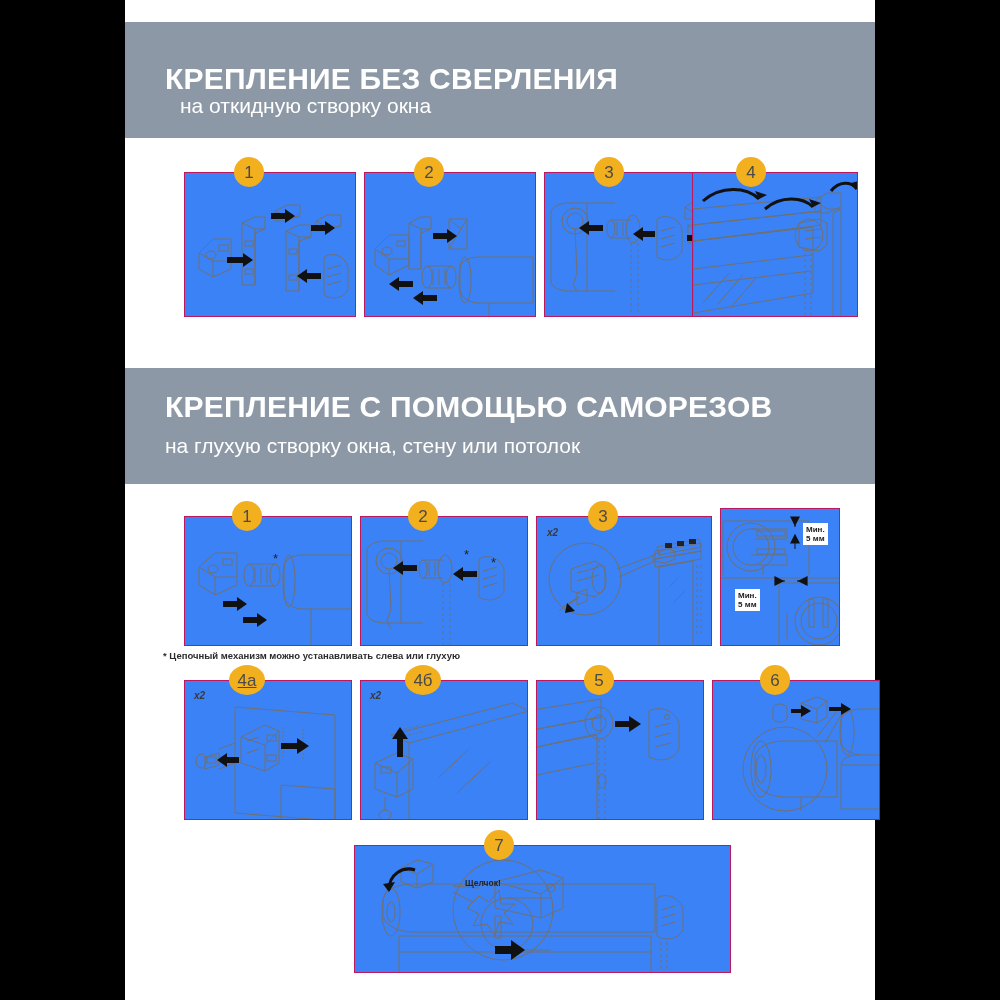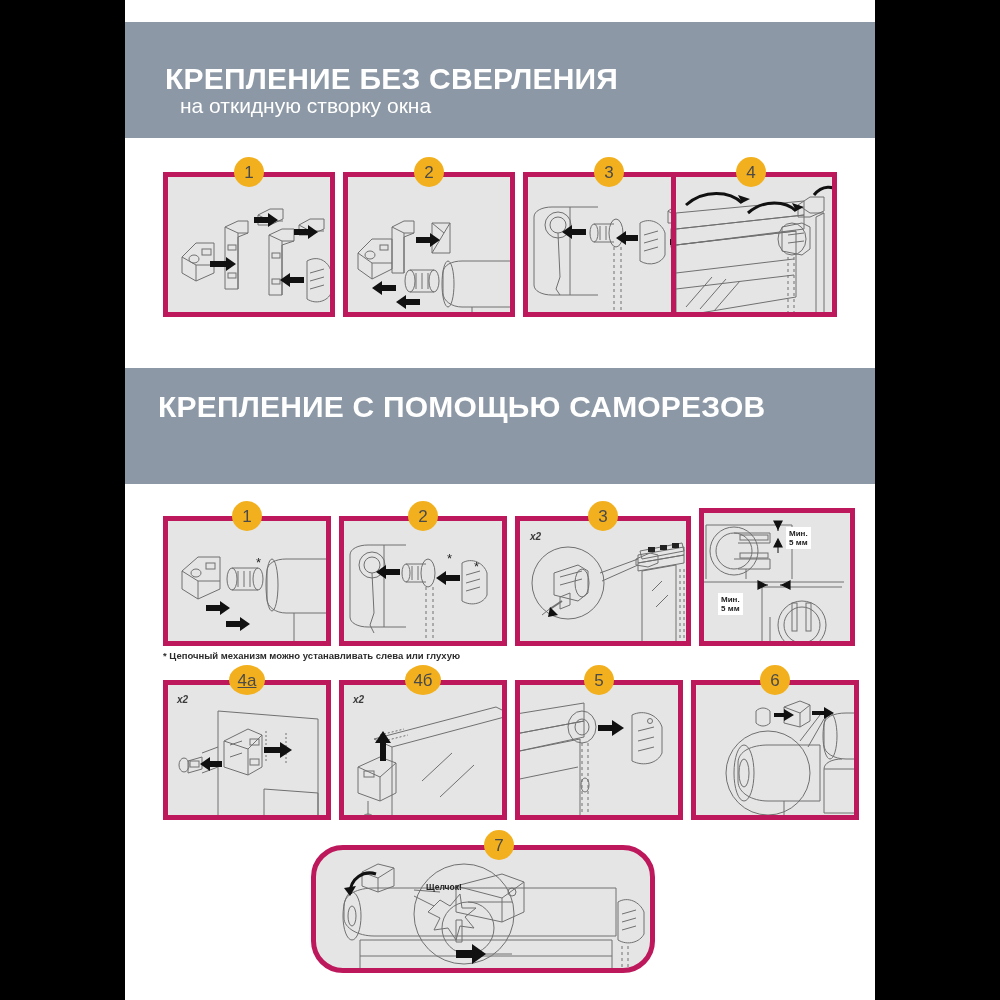--- a/index.html
+++ b/index.html
@@ -31,30 +31,31 @@
     white-space: nowrap;
   }
   .band .subtitle {
     font-weight: normal;
     white-space: nowrap;
   }
   #band1 { top: 22px; height: 116px; }
   #band1 .title    { position:absolute; left:40px; top:28px;  font-size: 30px; margin-top: 12px; }
   #band1 .subtitle { position:absolute; left:55px; top:72px;  font-size: 21px; }
   #band2 { top: 368px; height: 116px; }
-  #band2 .title    { position:absolute; left:33px; top:22px;  font-size: 30px; }
+  #band2 .title    { position:absolute; left:40px; top:22px;  font-size: 30px; }
   #band2 .subtitle { position:absolute; left:40px; top:66px;  font-size: 21px; }
 
   
   .panel {
     position: absolute;
     box-sizing: border-box;
-    border: 5px solid #be185d;
-    background: #e5e5e5;
+    border: 1px solid #be185d;
+    background: #3b82f6;
     overflow: hidden;
+    margin-left: 21px;
   }
   .badge {
     position: absolute;
     width: 30px; height: 30px;
     border-radius: 50%;
     background: #f2b01e;
     color: #4a4a4a;
     font-size: 17px;
     font-weight: normal;
     display: flex;
@@ -266,20 +267,21 @@
         <path d="M66 26 L62 18 L74 22 Z"></path>
         <path d="M120 34 L116 26 L128 30 Z"></path>
         <path d="M164 16 L158 10 L166 8 Z"></path>
       </g>
     </svg>
   </div>
   <div class="badge" style="left:611px; top:157px;">4</div>
 
   <div class="band" id="band2">
     <div class="title">КРЕПЛЕНИЕ С ПОМОЩЬЮ САМОРЕЗОВ</div>
+    <div class="subtitle">на глухую створку окна, стену или потолок</div>
   </div>
 
   <div class="panel" style="left:38px; top:516px; width:168px; height:130px;">
     <svg width="168" height="130" viewBox="0 0 168 130">
       <g fill="none" stroke="#707070" stroke-width="1">
         <path d="M14 50 L30 36 L52 36 L52 68 L30 78 L14 68 Z"></path>
         <path d="M14 50 L30 60 L52 60"></path>
         <path d="M30 60 L30 78"></path>
         <ellipse cx="28" cy="52" rx="5" ry="4"></ellipse>
         <rect x="38" y="42" width="9" height="6"></rect>
@@ -365,21 +367,21 @@
         <rect x="152" y="22" width="7" height="5"></rect>
       </g>
       <g fill="#111">
         <path d="M40 84 L34 90 L30 86 L28 96 L38 94 L34 90 Z"></path>
       </g>
     </svg>
     <div class="xlabel" style="left:10px; top:10px;">x2</div>
   </div>
   <div class="badge" style="left:463px; top:501px;">3</div>
 
-  <div class="panel" style="left:574px; top:508px; width:156px; height:138px;">
+  <div class="panel" style="left:574px; top:508px; width:120px; height:138px;">
     <svg width="140" height="138" viewBox="0 0 140 138">
       <g fill="none" stroke="#707070" stroke-width="1">
 
         <path d="M0 69 L140 69" stroke-width="1"></path>
 
         <path d="M2 12 L88 12"></path>
         <path d="M2 12 L2 66"></path>
         <path d="M88 12 L88 66"></path>
         <ellipse cx="30" cy="38" rx="24" ry="24"></ellipse>
         <ellipse cx="30" cy="38" rx="18" ry="18"></ellipse>
@@ -533,21 +535,21 @@
         <path d="M128 84 C128 78 136 74 146 74"></path>
       </g>
       <g fill="#111">
         <path d="M78 28 L88 28 L88 24 L98 30 L88 36 L88 32 L78 32 Z"></path>
         <path d="M116 26 L128 26 L128 22 L138 28 L128 34 L128 30 L116 30 Z"></path>
       </g>
     </svg>
   </div>
   <div class="badge" style="left:635px; top:665px;">6</div>
 
-  <div class="panel" style="left:186px; top:845px; width:344px; height:128px;border-radius:32px;">
+  <div class="panel" style="left:208px; top:845px; width:377px; height:128px;">
     <svg width="344" height="128" viewBox="0 0 344 128">
       <g fill="none" stroke="#707070" stroke-width="1">
 
         <path d="M28 56 C28 44 42 38 58 38 L300 38 L300 86 L58 86 C42 86 28 78 28 68 Z"></path>
         <ellipse cx="36" cy="66" rx="9" ry="24"></ellipse>
         <ellipse cx="36" cy="66" rx="4" ry="10"></ellipse>
 
         <path d="M44 90 L296 90 L296 128 L44 128 Z"></path>
         <path d="M44 106 L296 106"></path>
 

